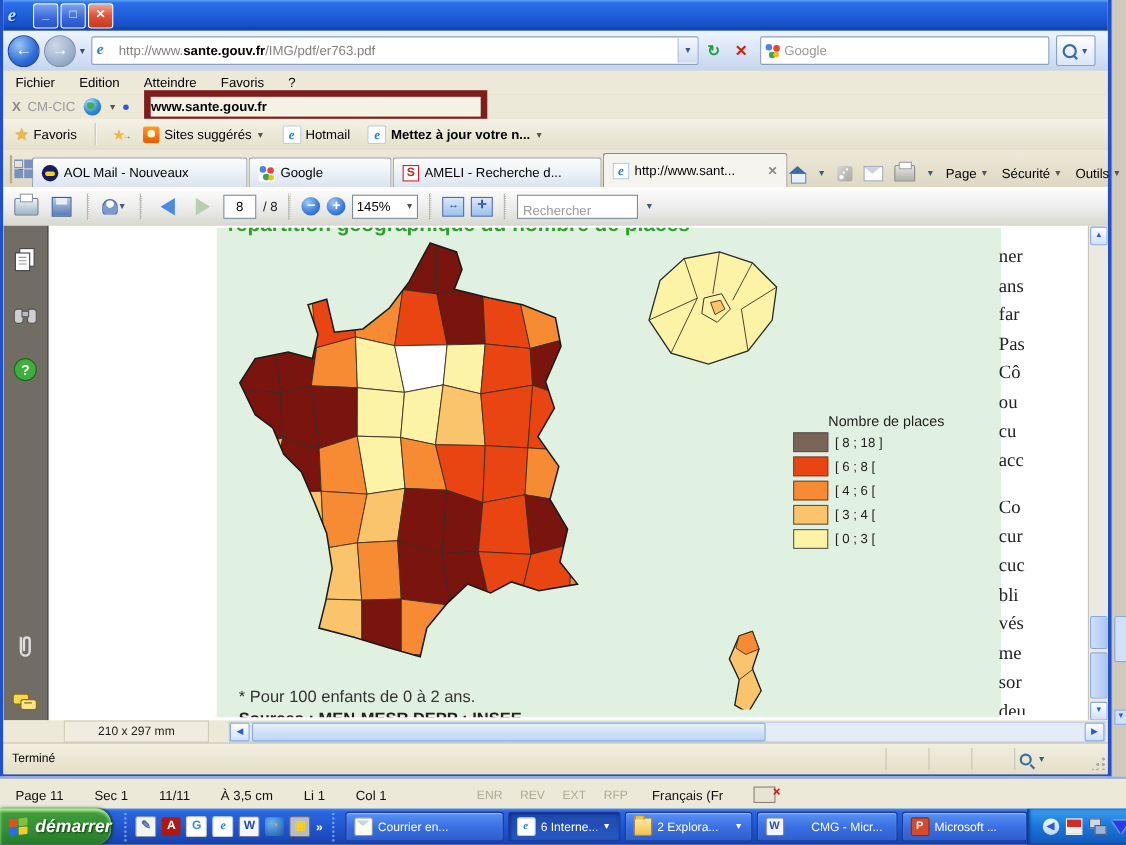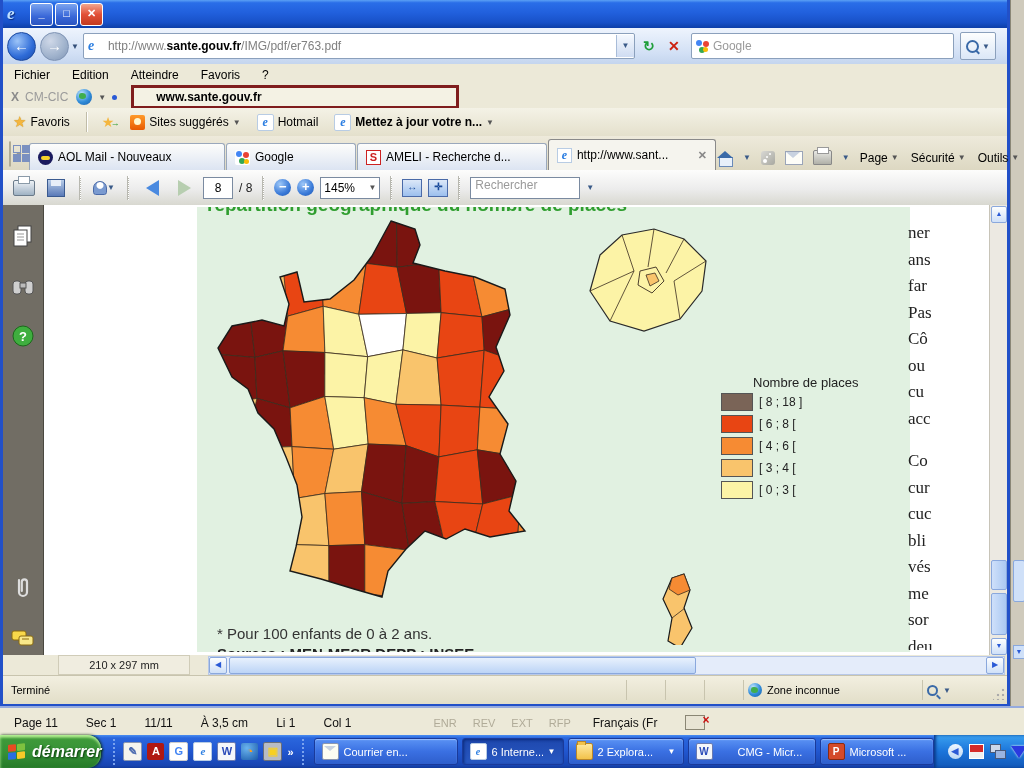--- a/index.html
+++ b/index.html
@@ -52,21 +52,21 @@
   #menurow{left:0;top:64px;right:0;height:22px;background:#ece9d8;border-bottom:1px solid #d8d4c0;display:flex;align-items:center;}
   .menu-item{font-size:12px;color:#000;padding:0 11px;}
   
   #cmcicrow{left:0;top:86px;right:0;height:22px;background:#ece9d8;display:flex;align-items:center;border-bottom:1px solid #d8d4c0;}
   #cmcic-close{color:#8a8a8a;font-size:12px;font-weight:bold;margin:0 6px 0 8px;}
   #cmcic-label{color:#9a9a9a;font-size:12px;margin-right:8px;}
   .globe{width:16px;height:16px;border-radius:50%;background:radial-gradient(circle at 35% 30%,#bfe4ff,#2f8bd8 55%,#1a5fa8);position:relative;}
   .globe::after{content:"";position:absolute;left:3px;top:4px;width:7px;height:6px;background:#3fae4e;border-radius:40% 60% 50% 50%;}
   #cmcicrow .dd{font-size:8px;color:#555;margin:0 6px;}
   #cmcic-dot{width:5px;height:5px;border-radius:50%;background:#2a5ad6;margin-right:14px;}
-  #cmcic-site-strip{height:18px;flex:0 0 300px;background:#f4f2e4;border:3px solid #7f1d1d;display:flex;align-items:center;padding-left:22px;}
+  #cmcic-site-strip{height:18px;flex:0 0 300px;background:#f4f2e4;border:6px solid #7f1d1d;display:flex;align-items:center;}
   #cmcic-site{font-size:12px;font-weight:bold;color:#000;}
   
   #favrow{left:0;top:108px;right:0;height:28px;background:linear-gradient(180deg,#f4f2e6,#e4e0cc);border-bottom:1px solid #c8c4ae;display:flex;align-items:center;}
   .star{color:#f4b63f;font-size:15px;margin:0 4px 0 10px;text-shadow:0 0 1px #b07d10;}
   #fav-label{font-size:12px;margin-right:10px;}
   .vsep{width:1px;height:20px;background:#c0bca8;margin:0 6px;border-right:1px solid #fff;}
   .addfav-star{color:#f4b63f;font-size:14px;position:relative;margin:0 8px;}
   .addfav-star::after{content:"\2192";position:absolute;font-size:9px;color:#2f9e2f;left:9px;top:4px;font-weight:bold;}
   .fav-chip{display:flex;align-items:center;gap:4px;font-size:12px;padding:0 8px;height:24px;}
   .fav-chip .chip-arrow{font-size:8px;color:#555;}
@@ -116,21 +116,21 @@
   .pdf-save::after{content:"";position:absolute;left:3px;top:0;width:10px;height:6px;background:#e8eef8;}
   .pdf-person{width:12px;height:12px;border-radius:50% 50% 20% 20%;background:radial-gradient(circle at 50% 28%,#fff 3px,#7a9ad0 4px);border:1px solid #4a6aa8;}
   .arrow-left{width:0;height:0;border-top:8px solid transparent;border-bottom:8px solid transparent;border-right:13px solid #4a8ae0;}
   .arrow-right{width:0;height:0;border-top:8px solid transparent;border-bottom:8px solid transparent;border-left:13px solid #b7ceb0;}
   #page-box{width:28px;height:20px;background:#fff;border:1px solid #7a8aa0;font-size:12px;text-align:center;line-height:20px;}
   #page-total{font-size:12px;color:#222;}
   .zoomcircle{width:17px;height:17px;border-radius:50%;background:radial-gradient(circle at 35% 30%,#9ec8f8,#3a7ad8 60%,#2058b0);color:#fff;font-size:13px;font-weight:bold;text-align:center;line-height:15px;}
   #zoom-box{width:52px;height:20px;background:#fff;border:1px solid #7a8aa0;font-size:12px;display:flex;align-items:center;justify-content:space-between;padding:0 3px;}
   #zoom-box .dd{font-size:8px;color:#555;}
   .fit-ico{width:18px;height:16px;border:1px solid #4a6aa8;background:linear-gradient(180deg,#dce8f8,#9cc0ee);color:#1a4a9a;font-size:10px;text-align:center;line-height:14px;font-weight:bold;}
-  #find-box{width:104px;height:20px;background:#fff;border:1px solid #7a8aa0;font-size:12px;color:#9a9a9a;display:flex;align-items:flex-start;padding-left:4px;}
+  #find-box{width:104px;height:20px;background:#fff;border:1px solid #7a8aa0;font-size:12px;color:#9a9a9a;display:flex;align-items:flex-end;padding-left:4px;}
   
   #content{left:0;top:205px;right:0;height:450px;background:#fff;overflow:hidden;}
   #pdf-sidebar{position:absolute;left:0;top:0;width:40px;height:450px;background:#716d64;border-right:1px solid #4a4840;}
   .sb-ico{position:absolute;left:7px;width:26px;height:26px;}
   
   #map-panel{position:absolute;left:194px;top:2px;width:713px;height:445px;background:#e1f1e1;overflow:hidden;}
   #green-title-clip{position:absolute;left:10px;top:0;width:560px;height:9px;overflow:hidden;}
   #green-title{position:relative;top:-13px;font-size:19px;font-weight:bold;color:#2f9e2f;white-space:nowrap;}
   #map-caption{position:absolute;left:20px;top:418px;font-size:15px;color:#333;}
   #map-sources{position:absolute;left:20px;top:438px;font-size:15px;font-weight:bold;color:#222;}
@@ -557,24 +557,20 @@
       <span id="h-thumb"></span>
       <span class="h-arrow" style="right:0">▶</span>
     </span>
   </div>
 
   <div class="abs" id="iestatus">
     <span id="status-left">Terminé</span>
     <span class="status-cell" style="width:30px"></span>
     <span class="status-cell" style="width:30px"></span>
     <span class="status-cell" style="width:30px"></span>
-    <span class="status-cell" style="width:170px">
-      <span class="globe" style="width:14px;height:14px"></span>
-      <span>Zone inconnue</span>
-    </span>
     <span class="status-cell" style="width:60px">
       <span class="mag" style="width:7px;height:7px"></span>
       <span class="tiny-arrow">▼</span>
     </span>
     <span class="grip"></span>
   </div>
 </div>
 
 <div class="abs" id="wordstatus">
   <span id="ws-items" style="display:flex;">

